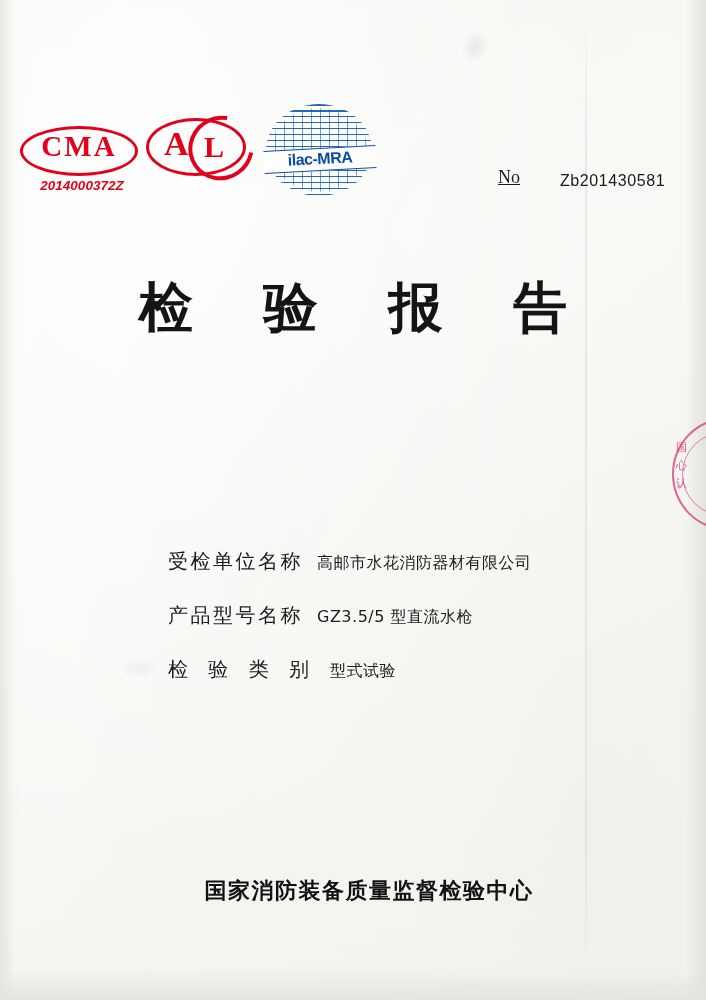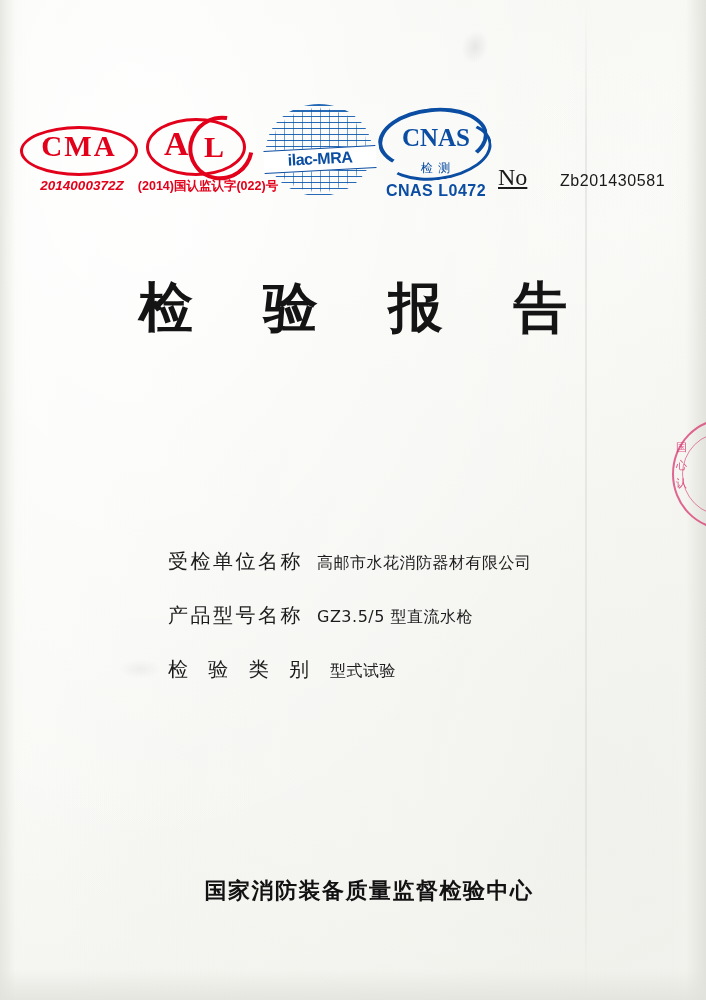--- a/index.html
+++ b/index.html
@@ -290,21 +290,21 @@
   .no-label {
     position: absolute;
     left: 498px;
     top: 164px;
     font-family: "Liberation Serif", serif;
     font-size: 26px;
     color: #1b1b1b;
   }
   .no-label .underline-o {
     text-decoration: underline;
-    font-size: 24px;
+    font-size: 18px;
     vertical-align: 4px;
   }
   .no-value {
     position: absolute;
     left: 560px;
     top: 172px;
     font-family: "Liberation Sans", sans-serif;
     font-size: 16px;
     letter-spacing: 0.6px;
     color: #1a1a1a;
@@ -441,36 +441,28 @@
       <div class="cma-ell"></div>
       <div class="cma-text">CMA</div>
       <div class="cma-code">2014000372Z</div>
     </div>
 
     <div class="cal">
       <div class="cal-outer"></div>
       <div class="cal-c"></div>
       <div class="cal-a">A</div>
       <div class="cal-l">L</div>
-      <div class="cal-code">(2014)国认监认字(022)号</div>
     </div>
 
     <div class="ilac">
       <div class="ilac-globe"></div>
       <div class="ilac-band"></div>
       <div class="ilac-text">ilac-MRA</div>
     </div>
 
-    <div class="cnas">
-      <div class="cnas-swoosh"></div>
-      <div class="cnas-swoosh2"></div>
-      <div class="cnas-word">CNAS</div>
-      <div class="cnas-cn">检 测</div>
-      <div class="cnas-code">CNAS L0472</div>
-    </div>
 
   </div>
 
   <div class="no-label"><span class="underline-o">No</span></div>
   <div class="no-value">Zb201430581</div>
 
   <div class="doc-title">检 验 报 告</div>
 
   <div class="stamp"></div>
   <div class="stamp-inner"></div>

